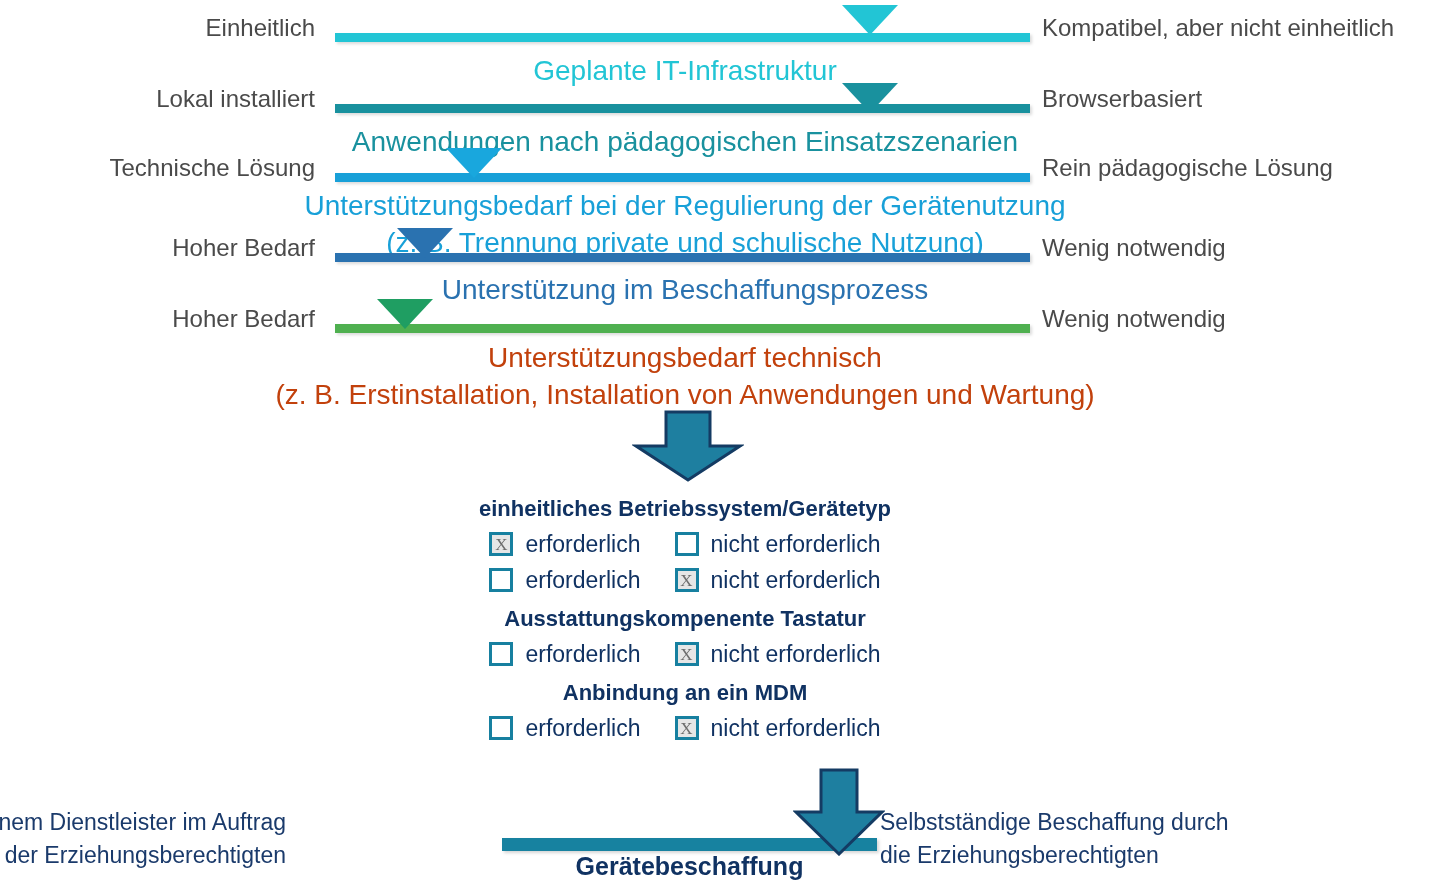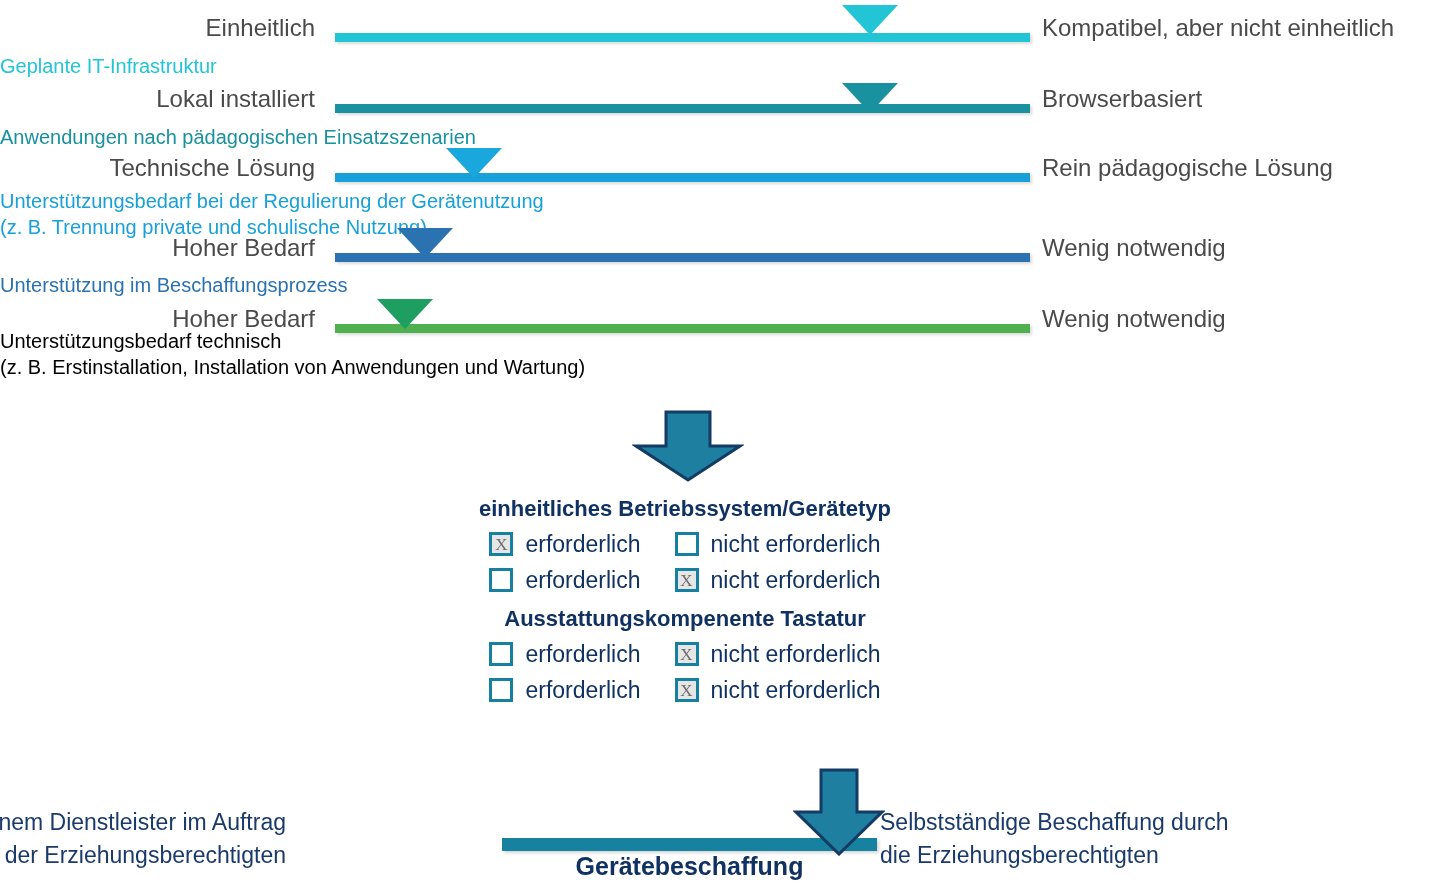--- a/index.html
+++ b/index.html
@@ -56,21 +56,22 @@
     white-space: nowrap;
     line-height: 1;
   }
   .pole-label.left  { text-align: right; right: 1125px; }
   .pole-label.right { text-align: left;  left: 1042px; }
 
   .caption {
     position: absolute;
     left: 0;
     width: 1370px;
-    font-size: 20px;
+    text-align: center;
+    font-size: 28px;
     line-height: 1.32;
     white-space: pre-line;
   }
 
   
   .big-arrow { position: absolute; z-index: 3; }
 
   
   #decision-block {
     position: absolute;
@@ -219,21 +220,21 @@
         <div class="pole-label left" style="top:236px">Hoher Bedarf</div>
         <div class="pole-label right" style="top:236px">Wenig notwendig</div>
         <div class="caption" style="top:272px; color:#2a72b0;">Unterstützung im Beschaffungsprozess</div>
       </div>
       <div class="slider-row">
         <div class="bar-shadow" style="top:326px"></div>
         <div class="bar" style="top:324px; background:#4fb050;"></div>
         <div class="marker" style="left:376.5px; top:299px; border-top:30px solid #1f9e62;"></div>
         <div class="pole-label left" style="top:307px">Hoher Bedarf</div>
         <div class="pole-label right" style="top:307px">Wenig notwendig</div>
-        <div class="caption" style="top:328px; color:#000000;">Unterstützungsbedarf technisch
+        <div class="caption" style="top:340px; color:#c2410c;">Unterstützungsbedarf technisch
 (z. B. Erstinstallation, Installation von Anwendungen und Wartung)</div>
       </div>
     </div>
 
   <div class="big-arrow" id="arrow-middle" style="left:632px; top:410px;">
     <svg width="112" height="72" viewBox="0 0 112 72">
       <polygon points="34,2 78,2 78,36 108,36 56,70 4,36 34,36" fill="#1e7fa0" stroke="#143b63" stroke-width="3" stroke-linejoin="miter"></polygon>
     </svg>
   </div>
 
@@ -263,20 +264,21 @@
       <div class="option-row">
         <div class="option">
           <span class="checkbox"></span>
           <span class="option-label">erforderlich</span>
         </div>
         <div class="option second">
           <span class="checkbox checked">X</span>
           <span class="option-label">nicht erforderlich</span>
         </div>
       </div>
+      <div class="decision-heading">Anbindung an ein MDM</div>
       <div class="option-row">
         <div class="option">
           <span class="checkbox"></span>
           <span class="option-label">erforderlich</span>
         </div>
         <div class="option second">
           <span class="checkbox checked">X</span>
           <span class="option-label">nicht erforderlich</span>
         </div>
       </div>

